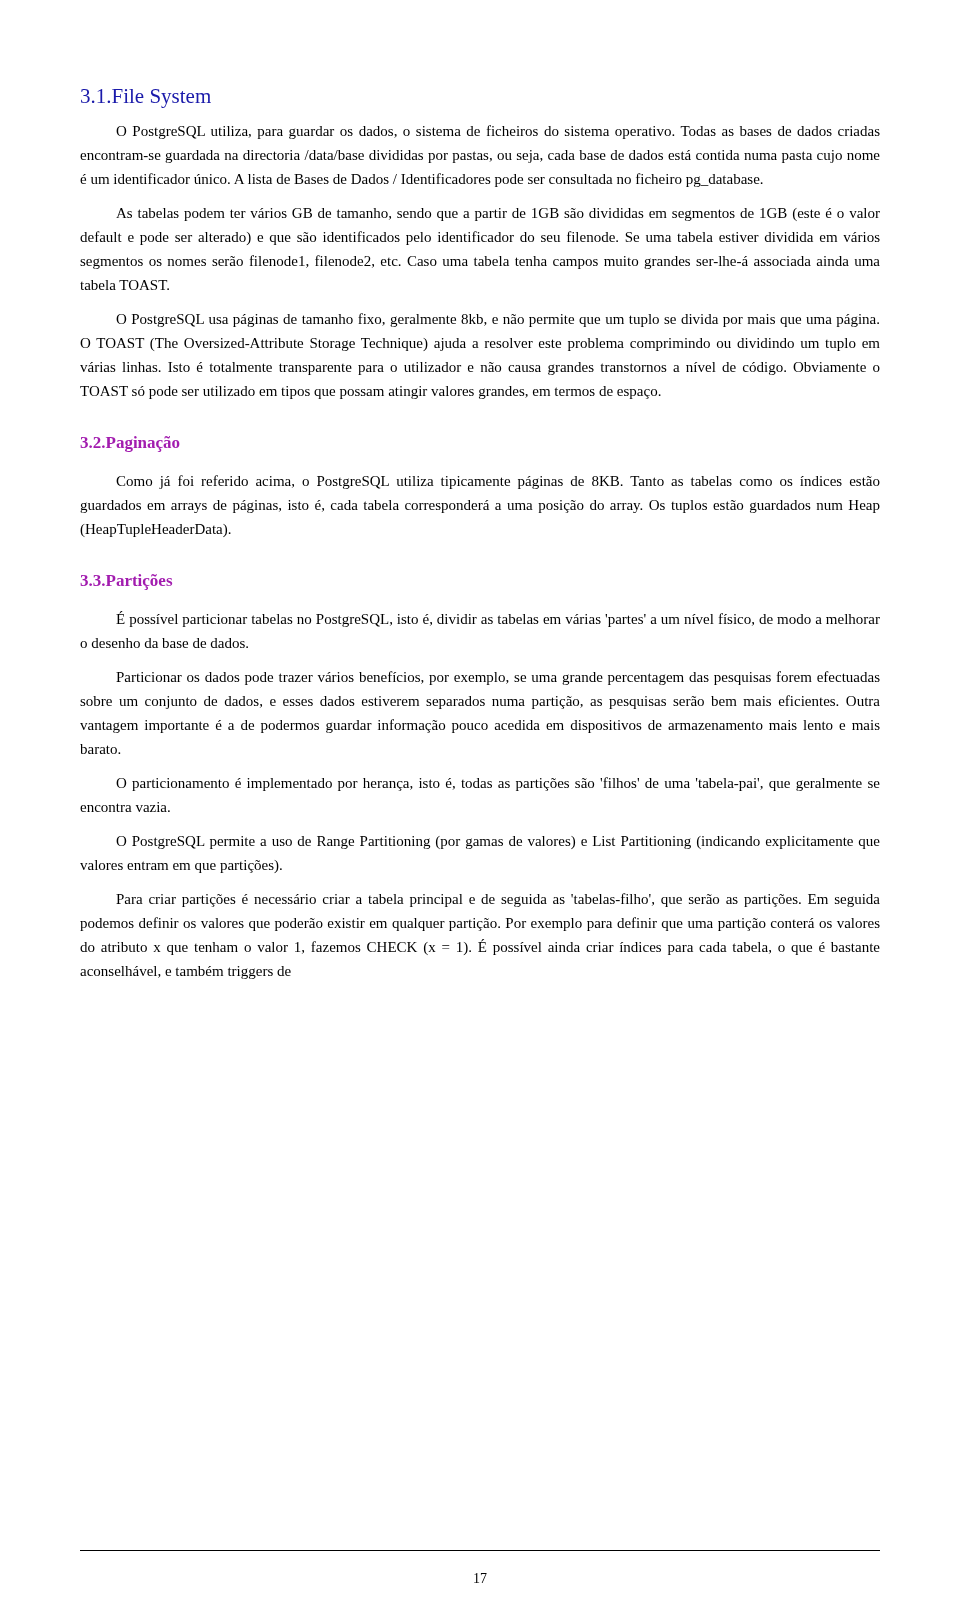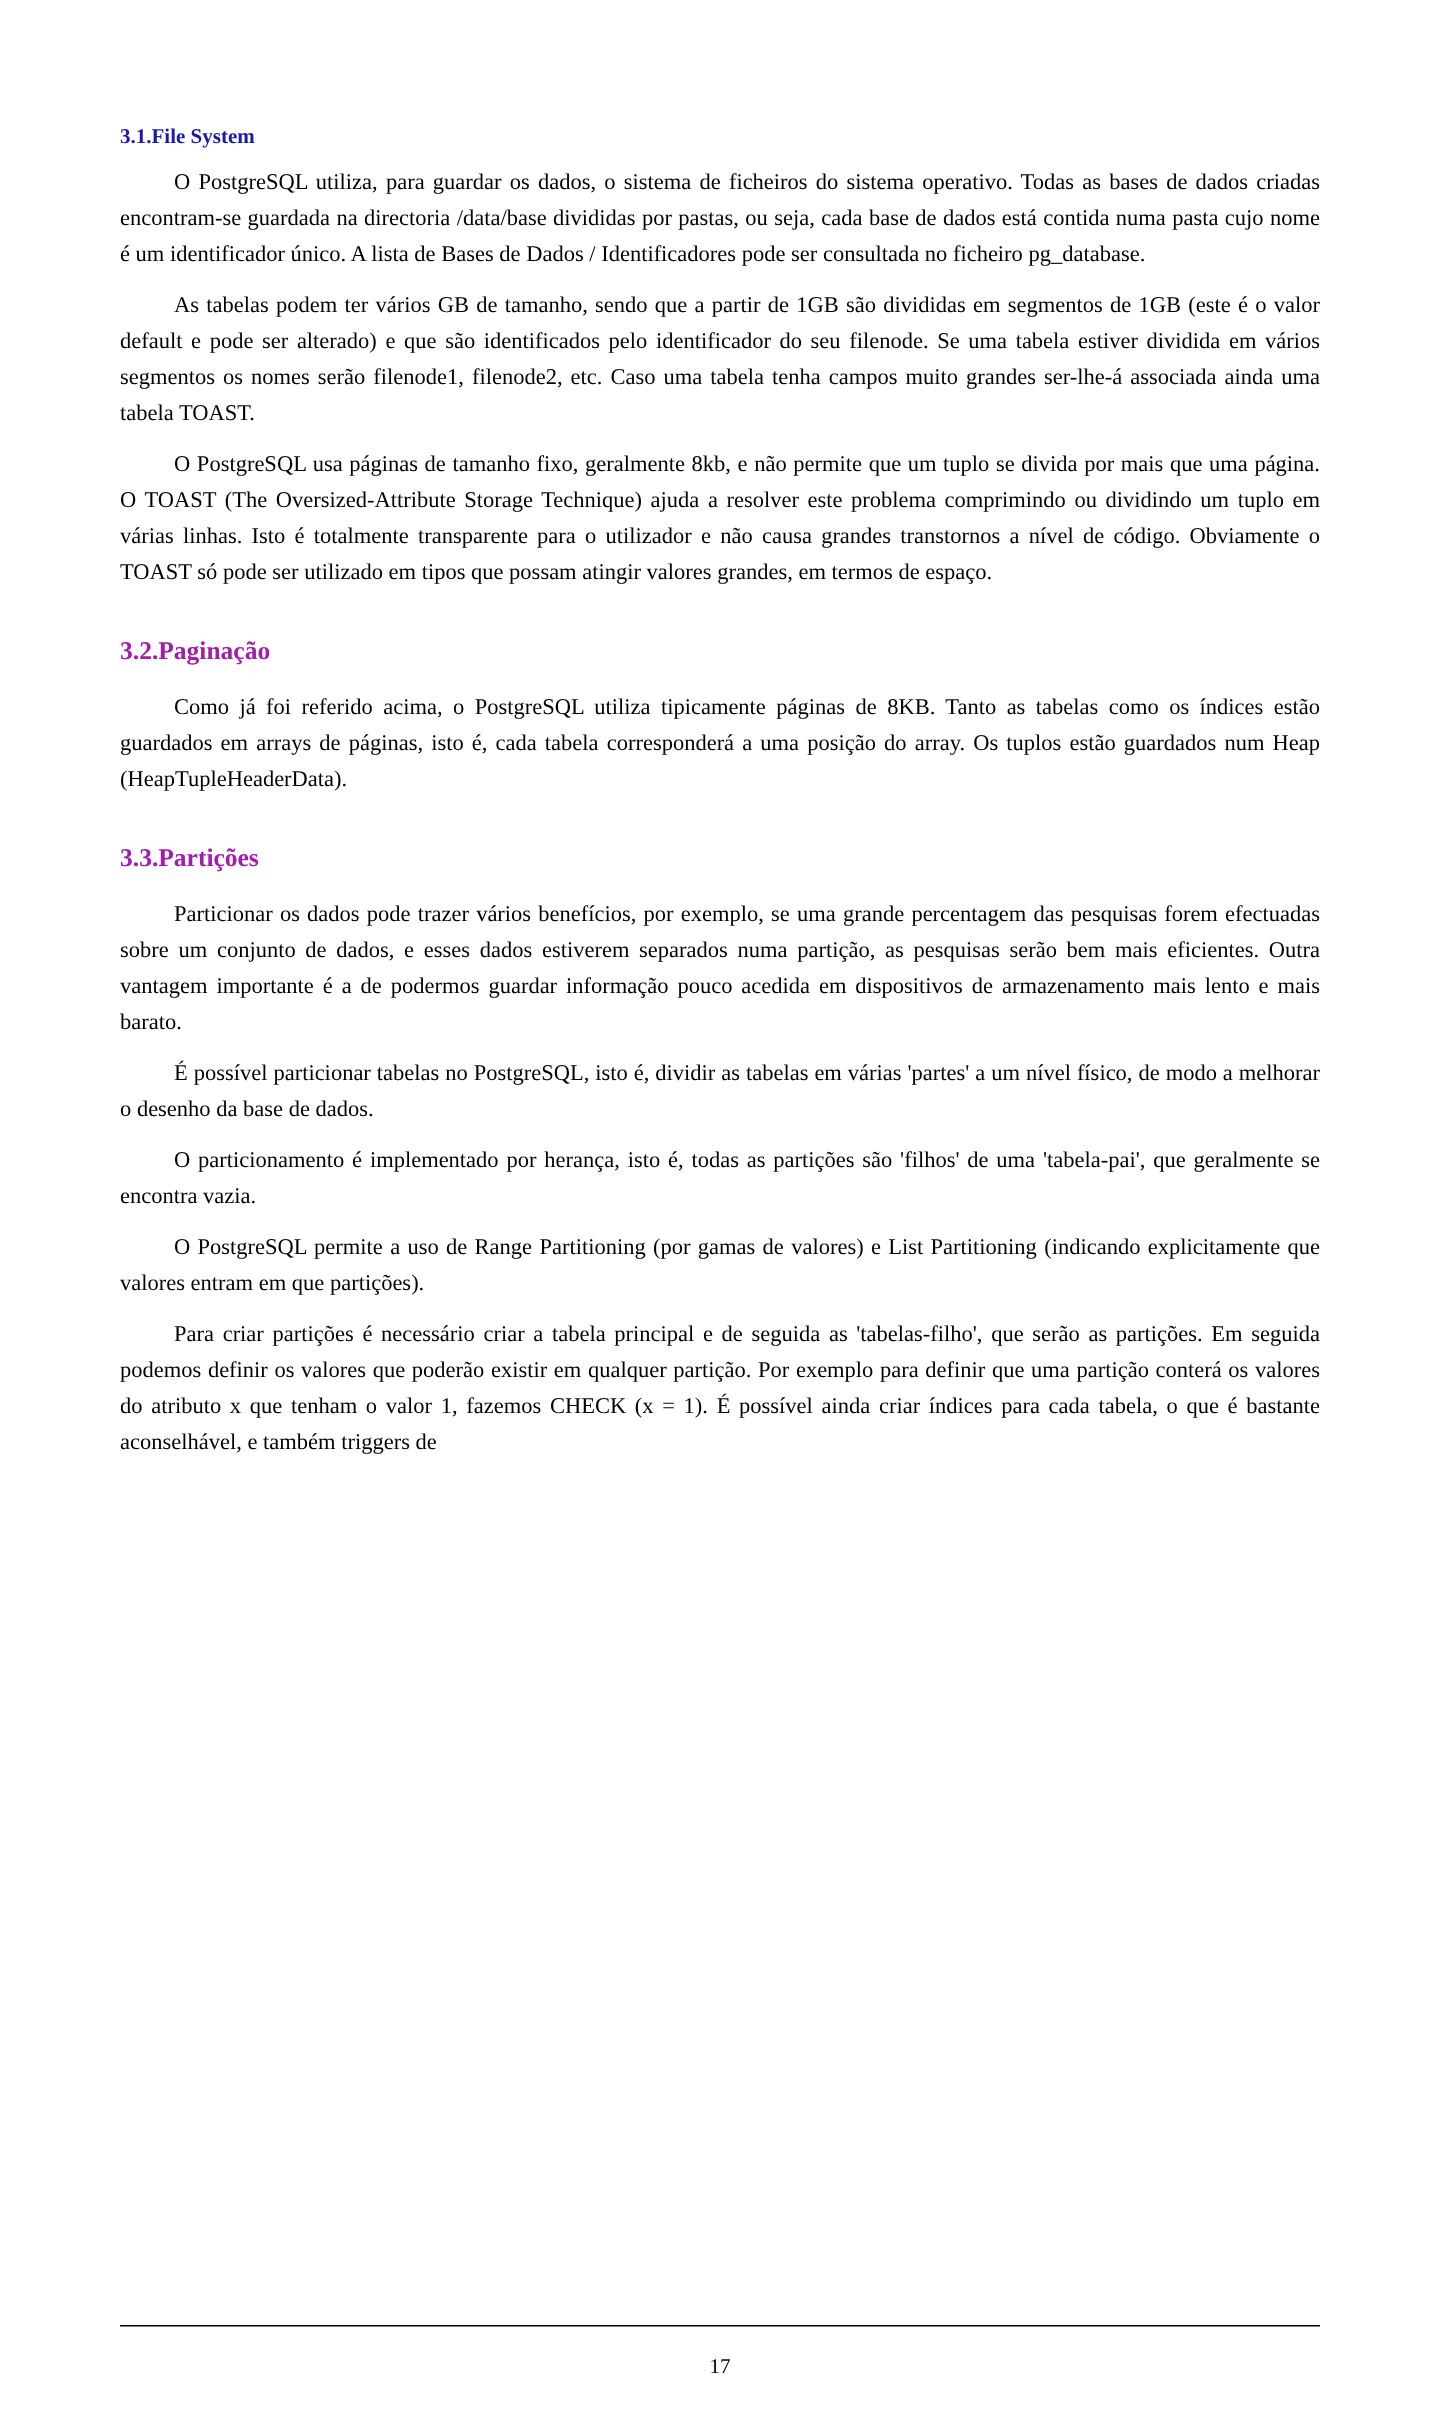--- a/index.html
+++ b/index.html
@@ -27,22 +27,22 @@
     }
 
     h1.chapter-title {
       font-size: 22px;
       font-weight: bold;
       margin-bottom: 20px;
       color: #000;
     }
 
     h2.section-title {
-      font-size: 14px;
-      font-weight: bold;
+      font-size: 21px;
+      font-weight: normal;
       color: #1a1aaa;
       margin-top: 24px;
       margin-bottom: 10px;
     }
 
     h3.subsection-title {
       font-size: 17px;
       font-weight: bold;
       color: #a21caf;
       margin-top: 30px;
@@ -97,25 +97,25 @@
 
   <h3 class="subsection-title">3.2.Paginação</h3>
 
   <p>
     Como já foi referido acima, o PostgreSQL utiliza tipicamente páginas de 8KB. Tanto as tabelas como os índices estão guardados em arrays de páginas, isto é, cada tabela corresponderá a uma posição do array. Os tuplos estão guardados num Heap (HeapTupleHeaderData).
   </p>
 
   <h3 class="subsection-title">3.3.Partições</h3>
 
   <p>
-    Particionar os dados pode trazer vários benefícios, por exemplo, se uma grande percentagem das pesquisas forem efectuadas sobre um conjunto de dados, e esses dados estiverem separados numa partição, as pesquisas serão bem mais eficientes. Outra vantagem importante é a de podermos guardar informação pouco acedida em dispositivos de armazenamento mais lento e mais barato.
+    É possível particionar tabelas no PostgreSQL, isto é, dividir as tabelas em várias 'partes' a um nível físico, de modo a melhorar o desenho da base de dados.
   </p>
 
   <p>
-    É possível particionar tabelas no PostgreSQL, isto é, dividir as tabelas em várias 'partes' a um nível físico, de modo a melhorar o desenho da base de dados.
+    Particionar os dados pode trazer vários benefícios, por exemplo, se uma grande percentagem das pesquisas forem efectuadas sobre um conjunto de dados, e esses dados estiverem separados numa partição, as pesquisas serão bem mais eficientes. Outra vantagem importante é a de podermos guardar informação pouco acedida em dispositivos de armazenamento mais lento e mais barato.
   </p>
 
   <p>
     O particionamento é implementado por herança, isto é, todas as partições são 'filhos' de uma 'tabela-pai', que geralmente se encontra vazia.
   </p>
 
   <p>
     O PostgreSQL permite a uso de Range Partitioning (por gamas de valores) e List Partitioning (indicando explicitamente que valores entram em que partições).
   </p>
 

